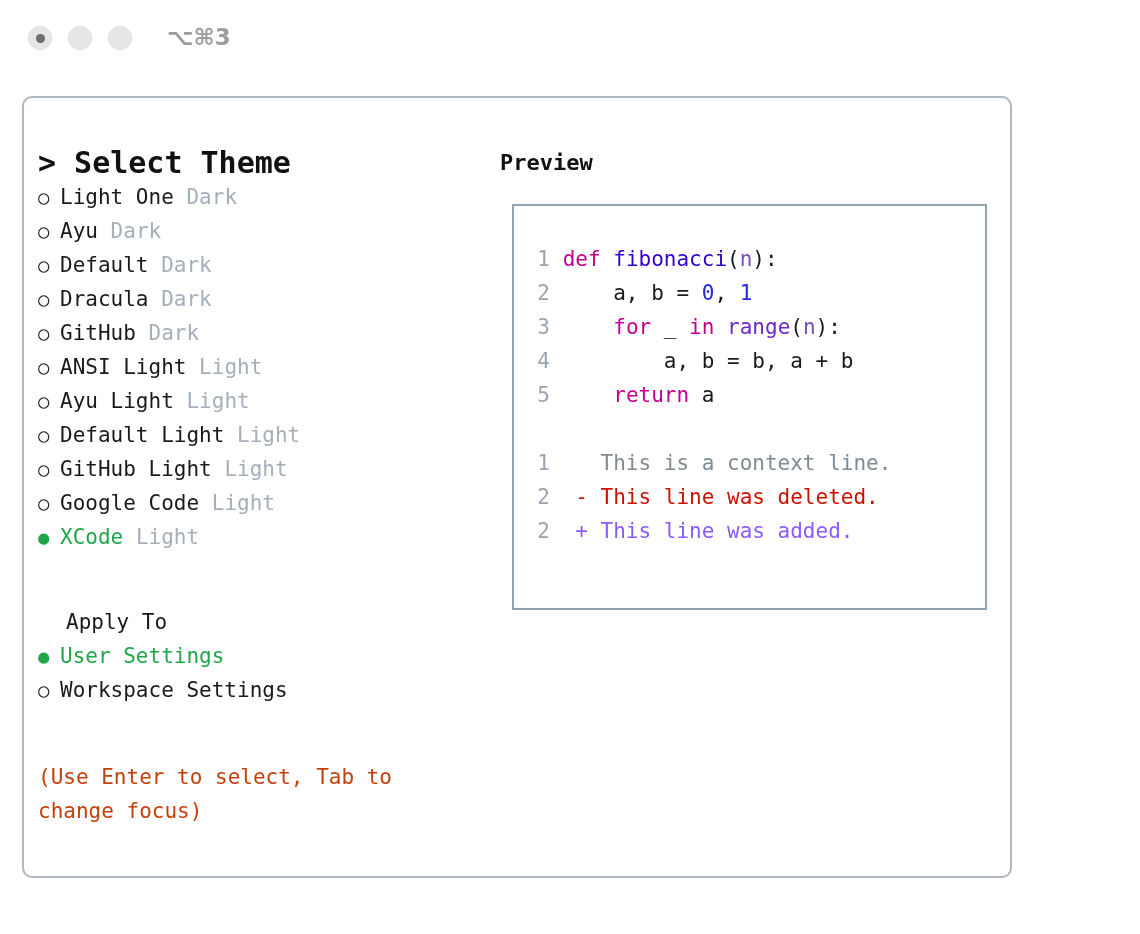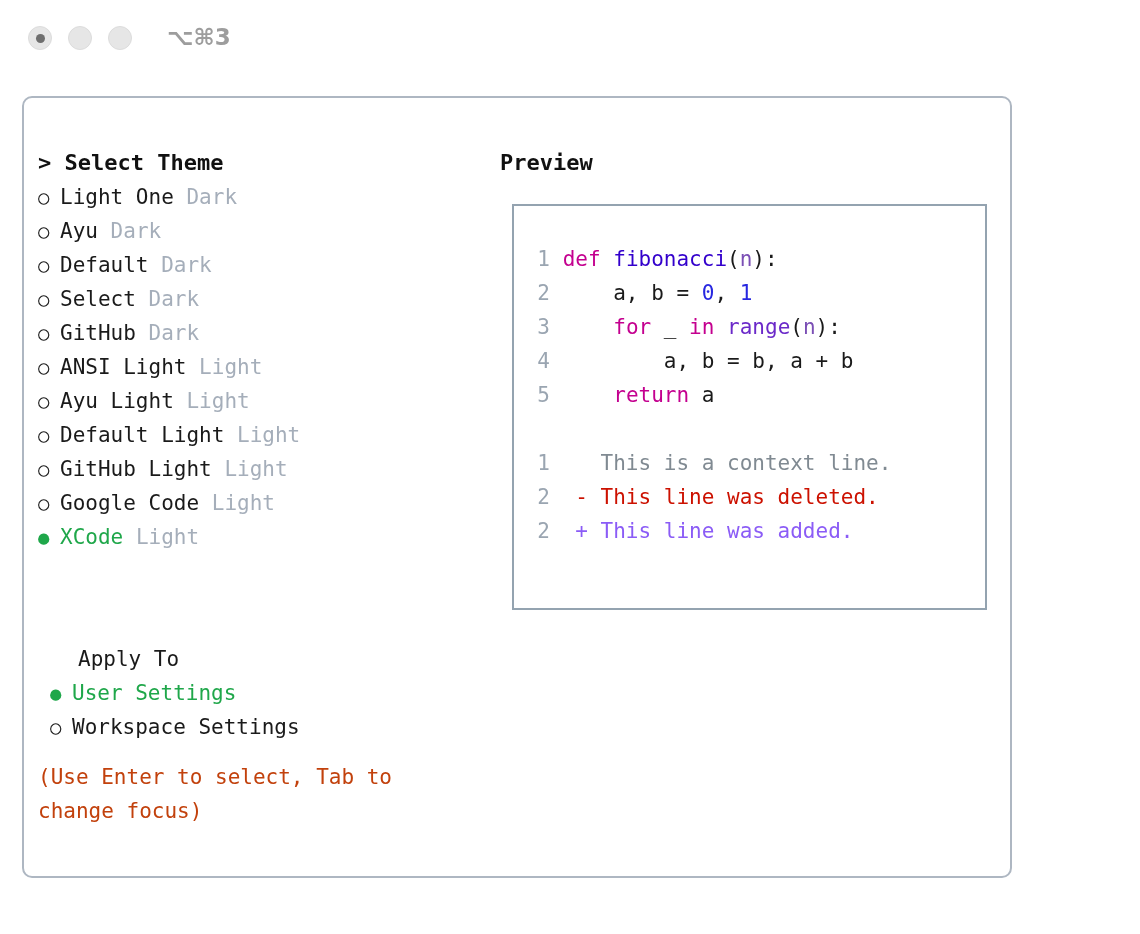--- a/index.html
+++ b/index.html
@@ -79,21 +79,21 @@
   }
 
   
   #theme-column {
     position: absolute;
     left: 14px;
     top: 48px;
     width: 440px;
   }
   #theme-header {
-    font-size: 22px;
+    font-size: 30px;
     font-weight: bold;
     color: #111111;
     height: 34px;
     line-height: 34px;
     white-space: pre;
   }
   .theme-row {
     height: 34px;
     line-height: 34px;
     font-size: 21px;
@@ -111,23 +111,22 @@
   .theme-name { color: #1a1a1a; }
   .theme-row.selected .theme-name { color: #1fa74a; }
   .theme-kind {
     color: #a5aeba;
   }
 
   
   #apply-section {
     position: absolute;
     left: 14px;
-    top: 544px;
+    top: 507px;
     width: 440px;
-    margin-left: 12px;
   }
   #apply-header {
     font-size: 21px;
     color: #1a1a1a;
     height: 34px;
     line-height: 34px;
     padding-left: 28px;
     white-space: pre;
   }
   .apply-row {
@@ -219,21 +218,21 @@
   </div>
 
   <div id="panel">
 
     <div id="theme-column">
       <div id="theme-header">&gt; Select Theme</div>
       <div id="theme-list">
           <div class="theme-row"><span class="bullet off">○</span><span class="theme-name">Light One</span><span> </span><span class="theme-kind">Dark</span></div>
           <div class="theme-row"><span class="bullet off">○</span><span class="theme-name">Ayu</span><span> </span><span class="theme-kind">Dark</span></div>
           <div class="theme-row"><span class="bullet off">○</span><span class="theme-name">Default</span><span> </span><span class="theme-kind">Dark</span></div>
-          <div class="theme-row"><span class="bullet off">○</span><span class="theme-name">Select</span><span> </span><span class="theme-kind">Dark</span></div>
+          <div class="theme-row"><span class="bullet off">○</span><span class="theme-name">Dracula</span><span> </span><span class="theme-kind">Dark</span></div>
           <div class="theme-row"><span class="bullet off">○</span><span class="theme-name">GitHub</span><span> </span><span class="theme-kind">Dark</span></div>
           <div class="theme-row"><span class="bullet off">○</span><span class="theme-name">ANSI Light</span><span> </span><span class="theme-kind">Light</span></div>
           <div class="theme-row"><span class="bullet off">○</span><span class="theme-name">Ayu Light</span><span> </span><span class="theme-kind">Light</span></div>
           <div class="theme-row"><span class="bullet off">○</span><span class="theme-name">Default Light</span><span> </span><span class="theme-kind">Light</span></div>
           <div class="theme-row"><span class="bullet off">○</span><span class="theme-name">GitHub Light</span><span> </span><span class="theme-kind">Light</span></div>
           <div class="theme-row"><span class="bullet off">○</span><span class="theme-name">Google Code</span><span> </span><span class="theme-kind">Light</span></div>
           <div class="theme-row selected"><span class="bullet on">●</span><span class="theme-name">XCode</span><span> </span><span class="theme-kind">Light</span></div>
         </div>
     </div>
 

